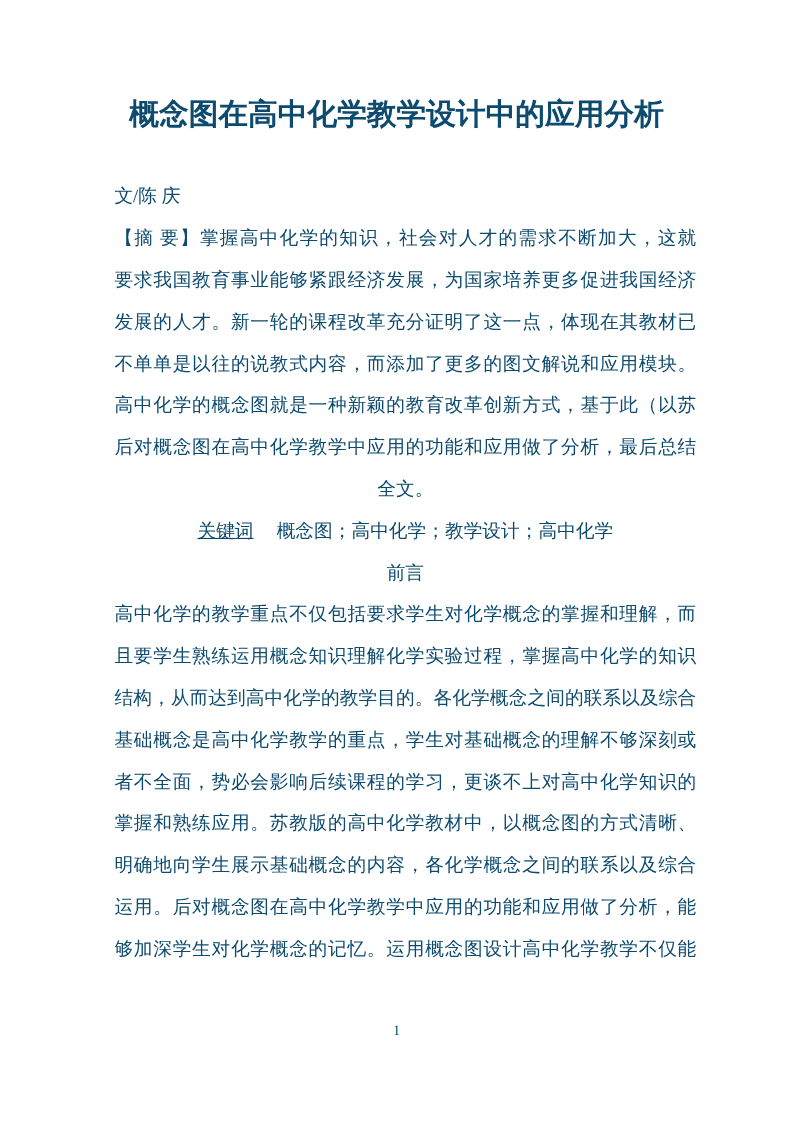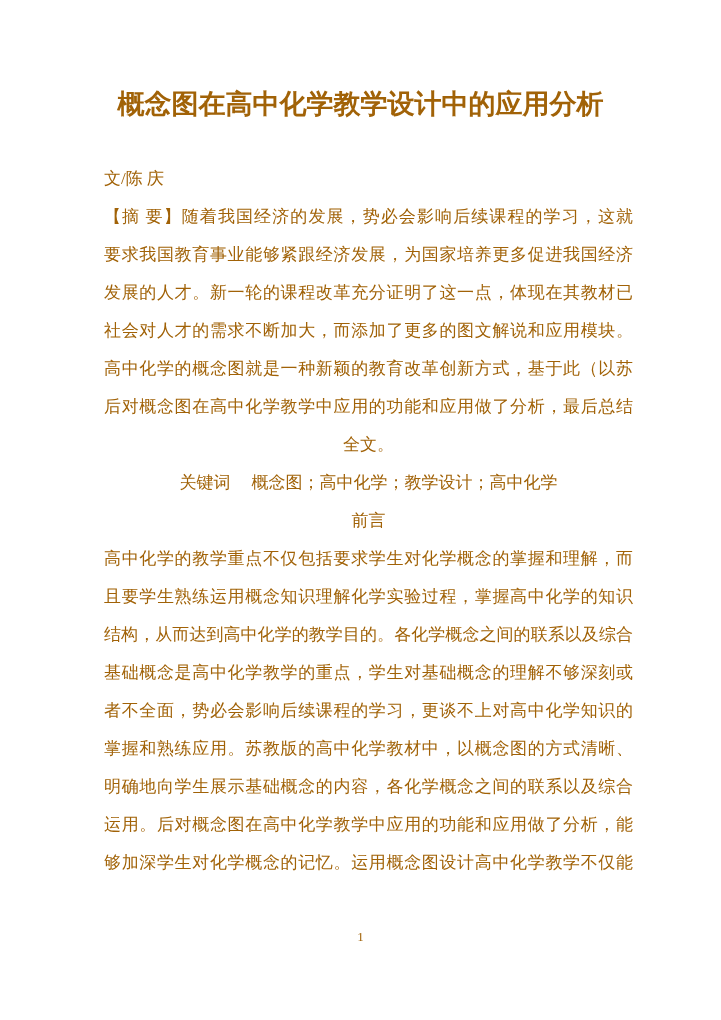--- a/index.html
+++ b/index.html
@@ -5,21 +5,21 @@
   html, body {
     margin: 0;
     padding: 0;
     background: #ffffff;
   }
   .page {
     position: relative;
     width: 721px;
     height: 1020px;
     background: #ffffff;
-    color: #a16207;
+    color: #0c4a6e;
     font-family: "Liberation Serif", "DejaVu Serif", serif;
     overflow: hidden;
   }
   .title {
     margin: 84px 0 0 0;
     padding: 0;
     font-size: 27px;
     line-height: 40px;
     font-weight: 700;
     text-align: center;
@@ -37,20 +37,21 @@
   .jline {
     text-align: justify;
     text-align-last: justify;
   }
   .lline {
     text-align: center;
   }
   .kw-label {
     display: inline-block;
     margin-right: 21px;
+    text-decoration: underline;
   }
   .footer {
     position: absolute;
     left: 0;
     top: 929px;
     width: 100%;
     text-align: center;
     font-size: 13px;
     line-height: 16px;
   }
@@ -60,24 +61,24 @@
 
 <div class="page">
 
   <h1 class="title">概念图在高中化学教学设计中的应用分析</h1>
 
   <div class="content">
 
     <p class="author">文/陈 庆</p>
 
     <section>
-      <div class="jline">【摘 要】随着我国经济的发展，势必会影响后续课程的学习，这就</div>
+      <div class="jline">【摘 要】掌握高中化学的知识，社会对人才的需求不断加大，这就</div>
       <div class="jline">要求我国教育事业能够紧跟经济发展，为国家培养更多促进我国经济</div>
       <div class="jline">发展的人才。新一轮的课程改革充分证明了这一点，体现在其教材已</div>
-      <div class="jline">社会对人才的需求不断加大，而添加了更多的图文解说和应用模块。</div>
+      <div class="jline">不单单是以往的说教式内容，而添加了更多的图文解说和应用模块。</div>
       <div class="jline">高中化学的概念图就是一种新颖的教育改革创新方式，基于此（以苏</div>
       <div class="jline">后对概念图在高中化学教学中应用的功能和应用做了分析，最后总结</div>
       <div class="lline">全文。</div>
     </section>
 
     <div class="lline">
       <span class="kw-label">关键词</span><span>概念图；高中化学；教学设计；高中化学</span>
     </div>
 
     <div class="lline">前言</div>

